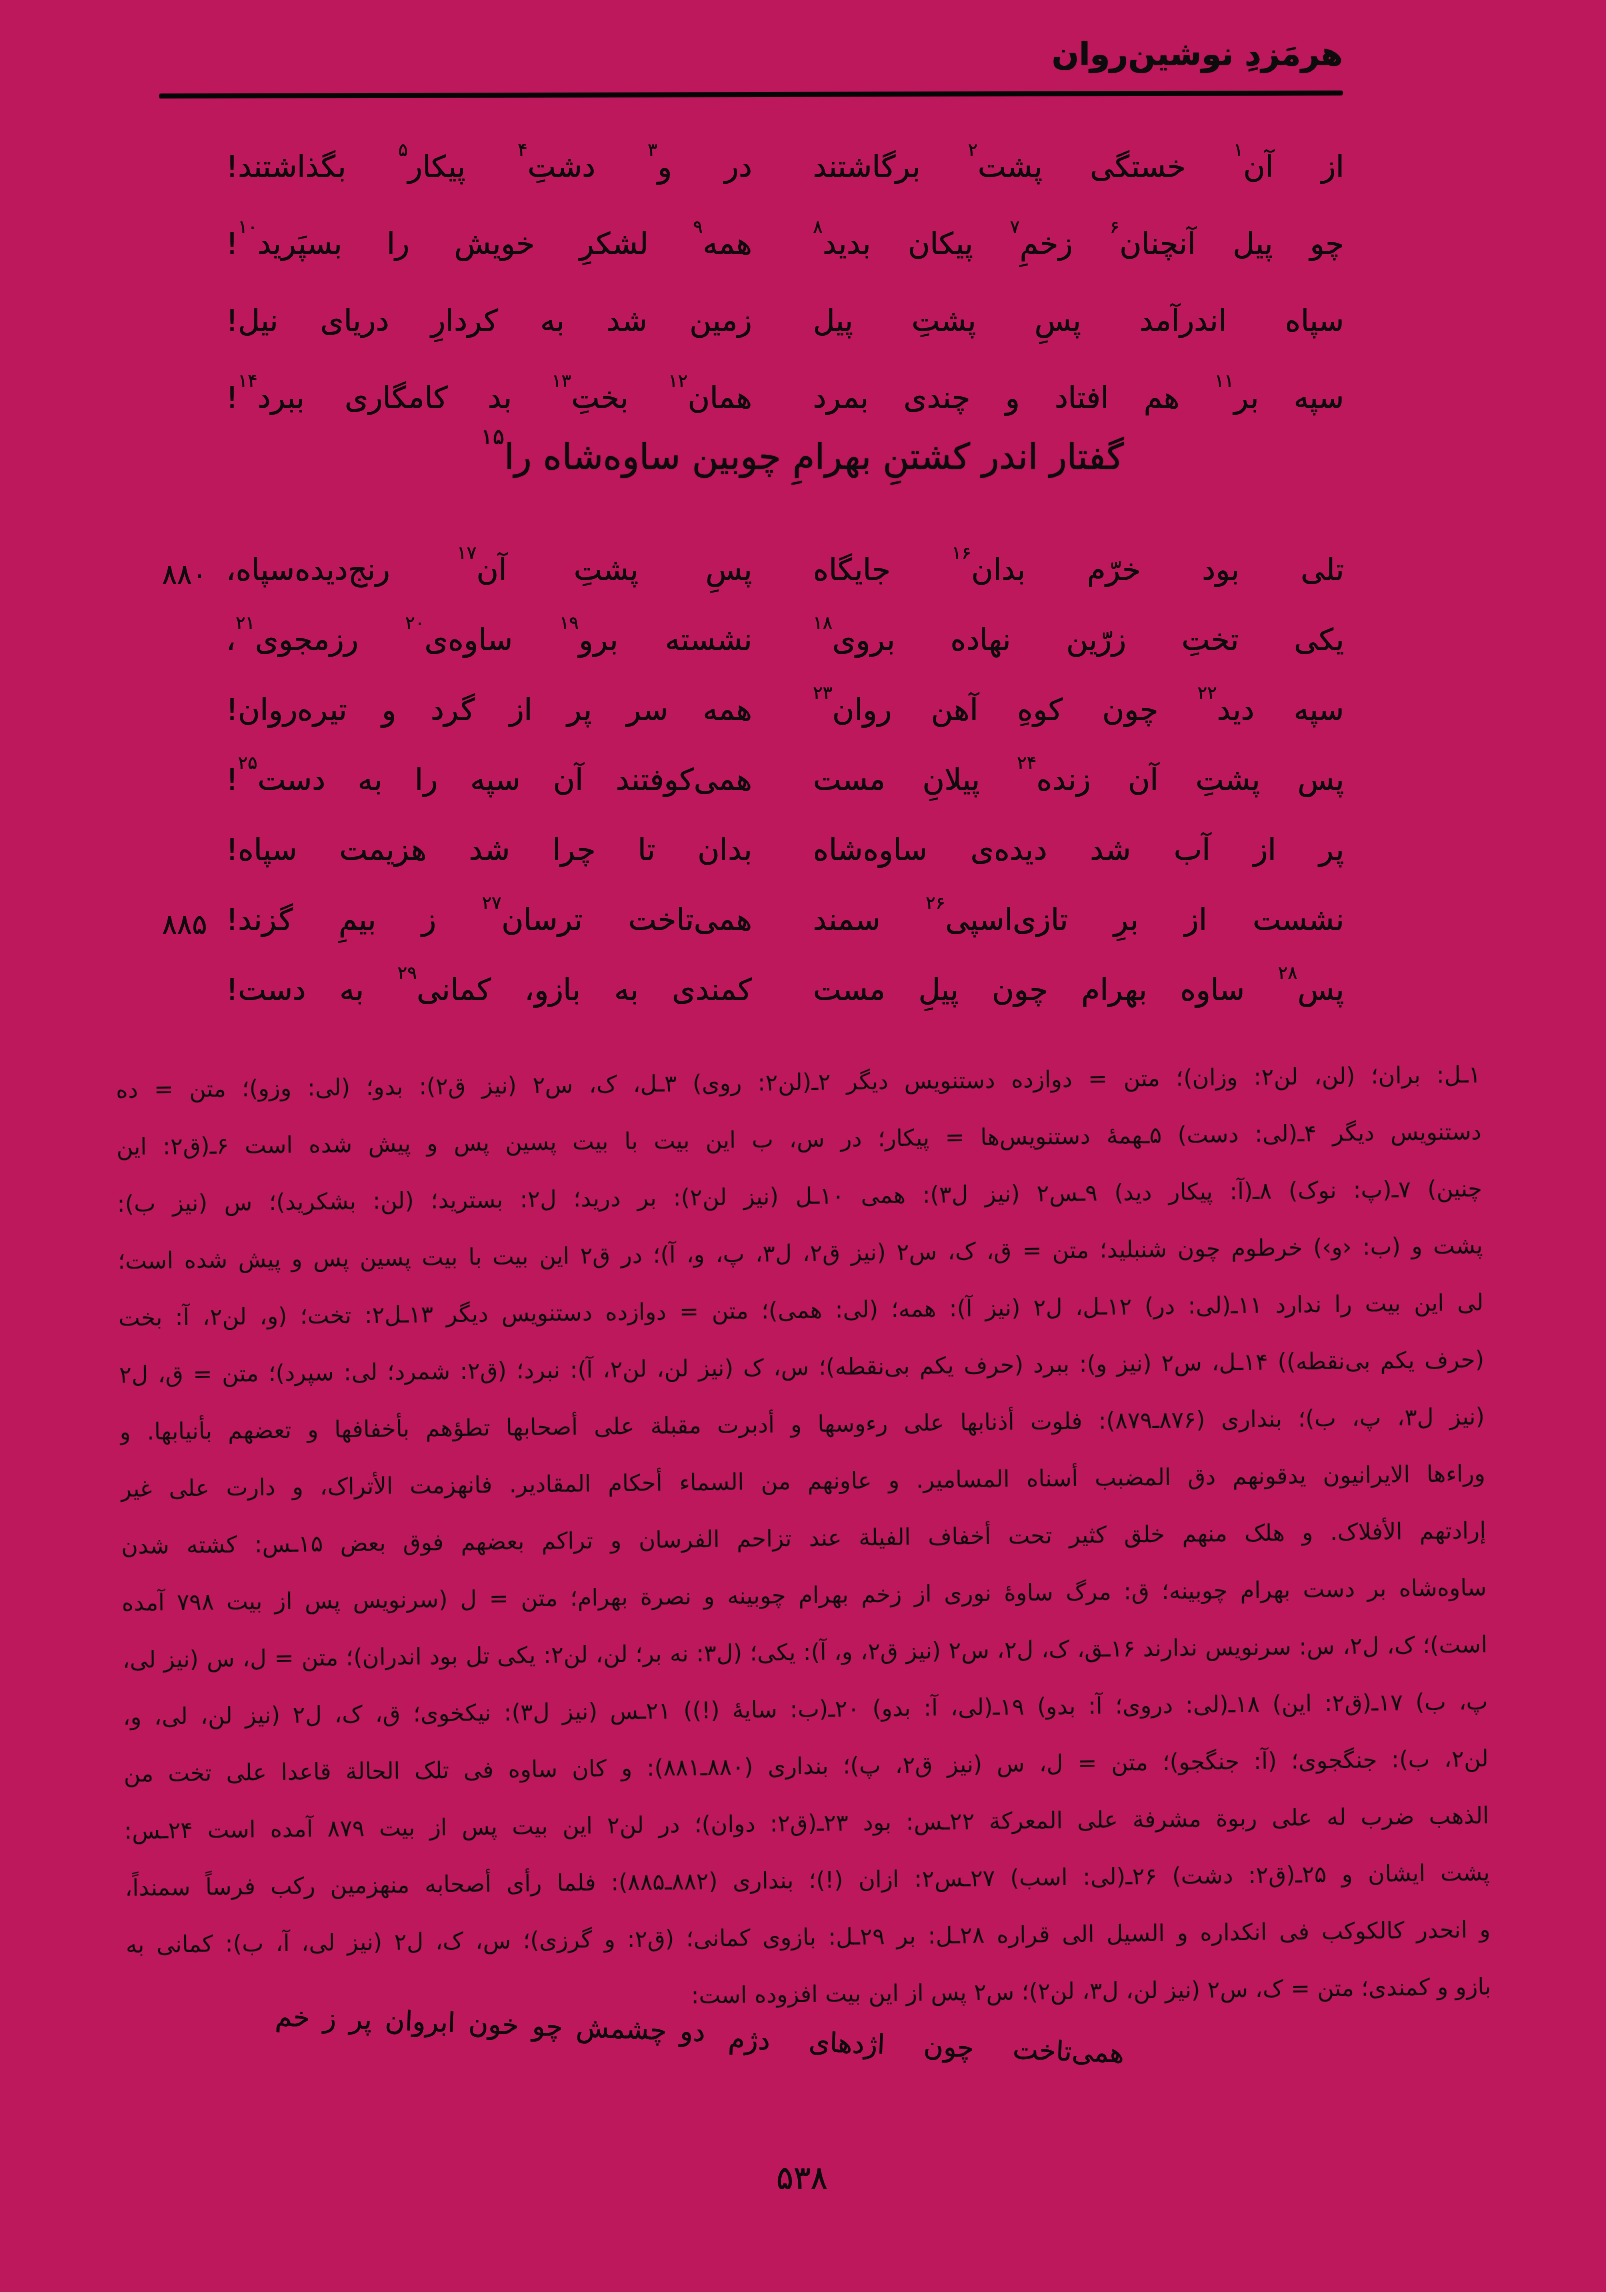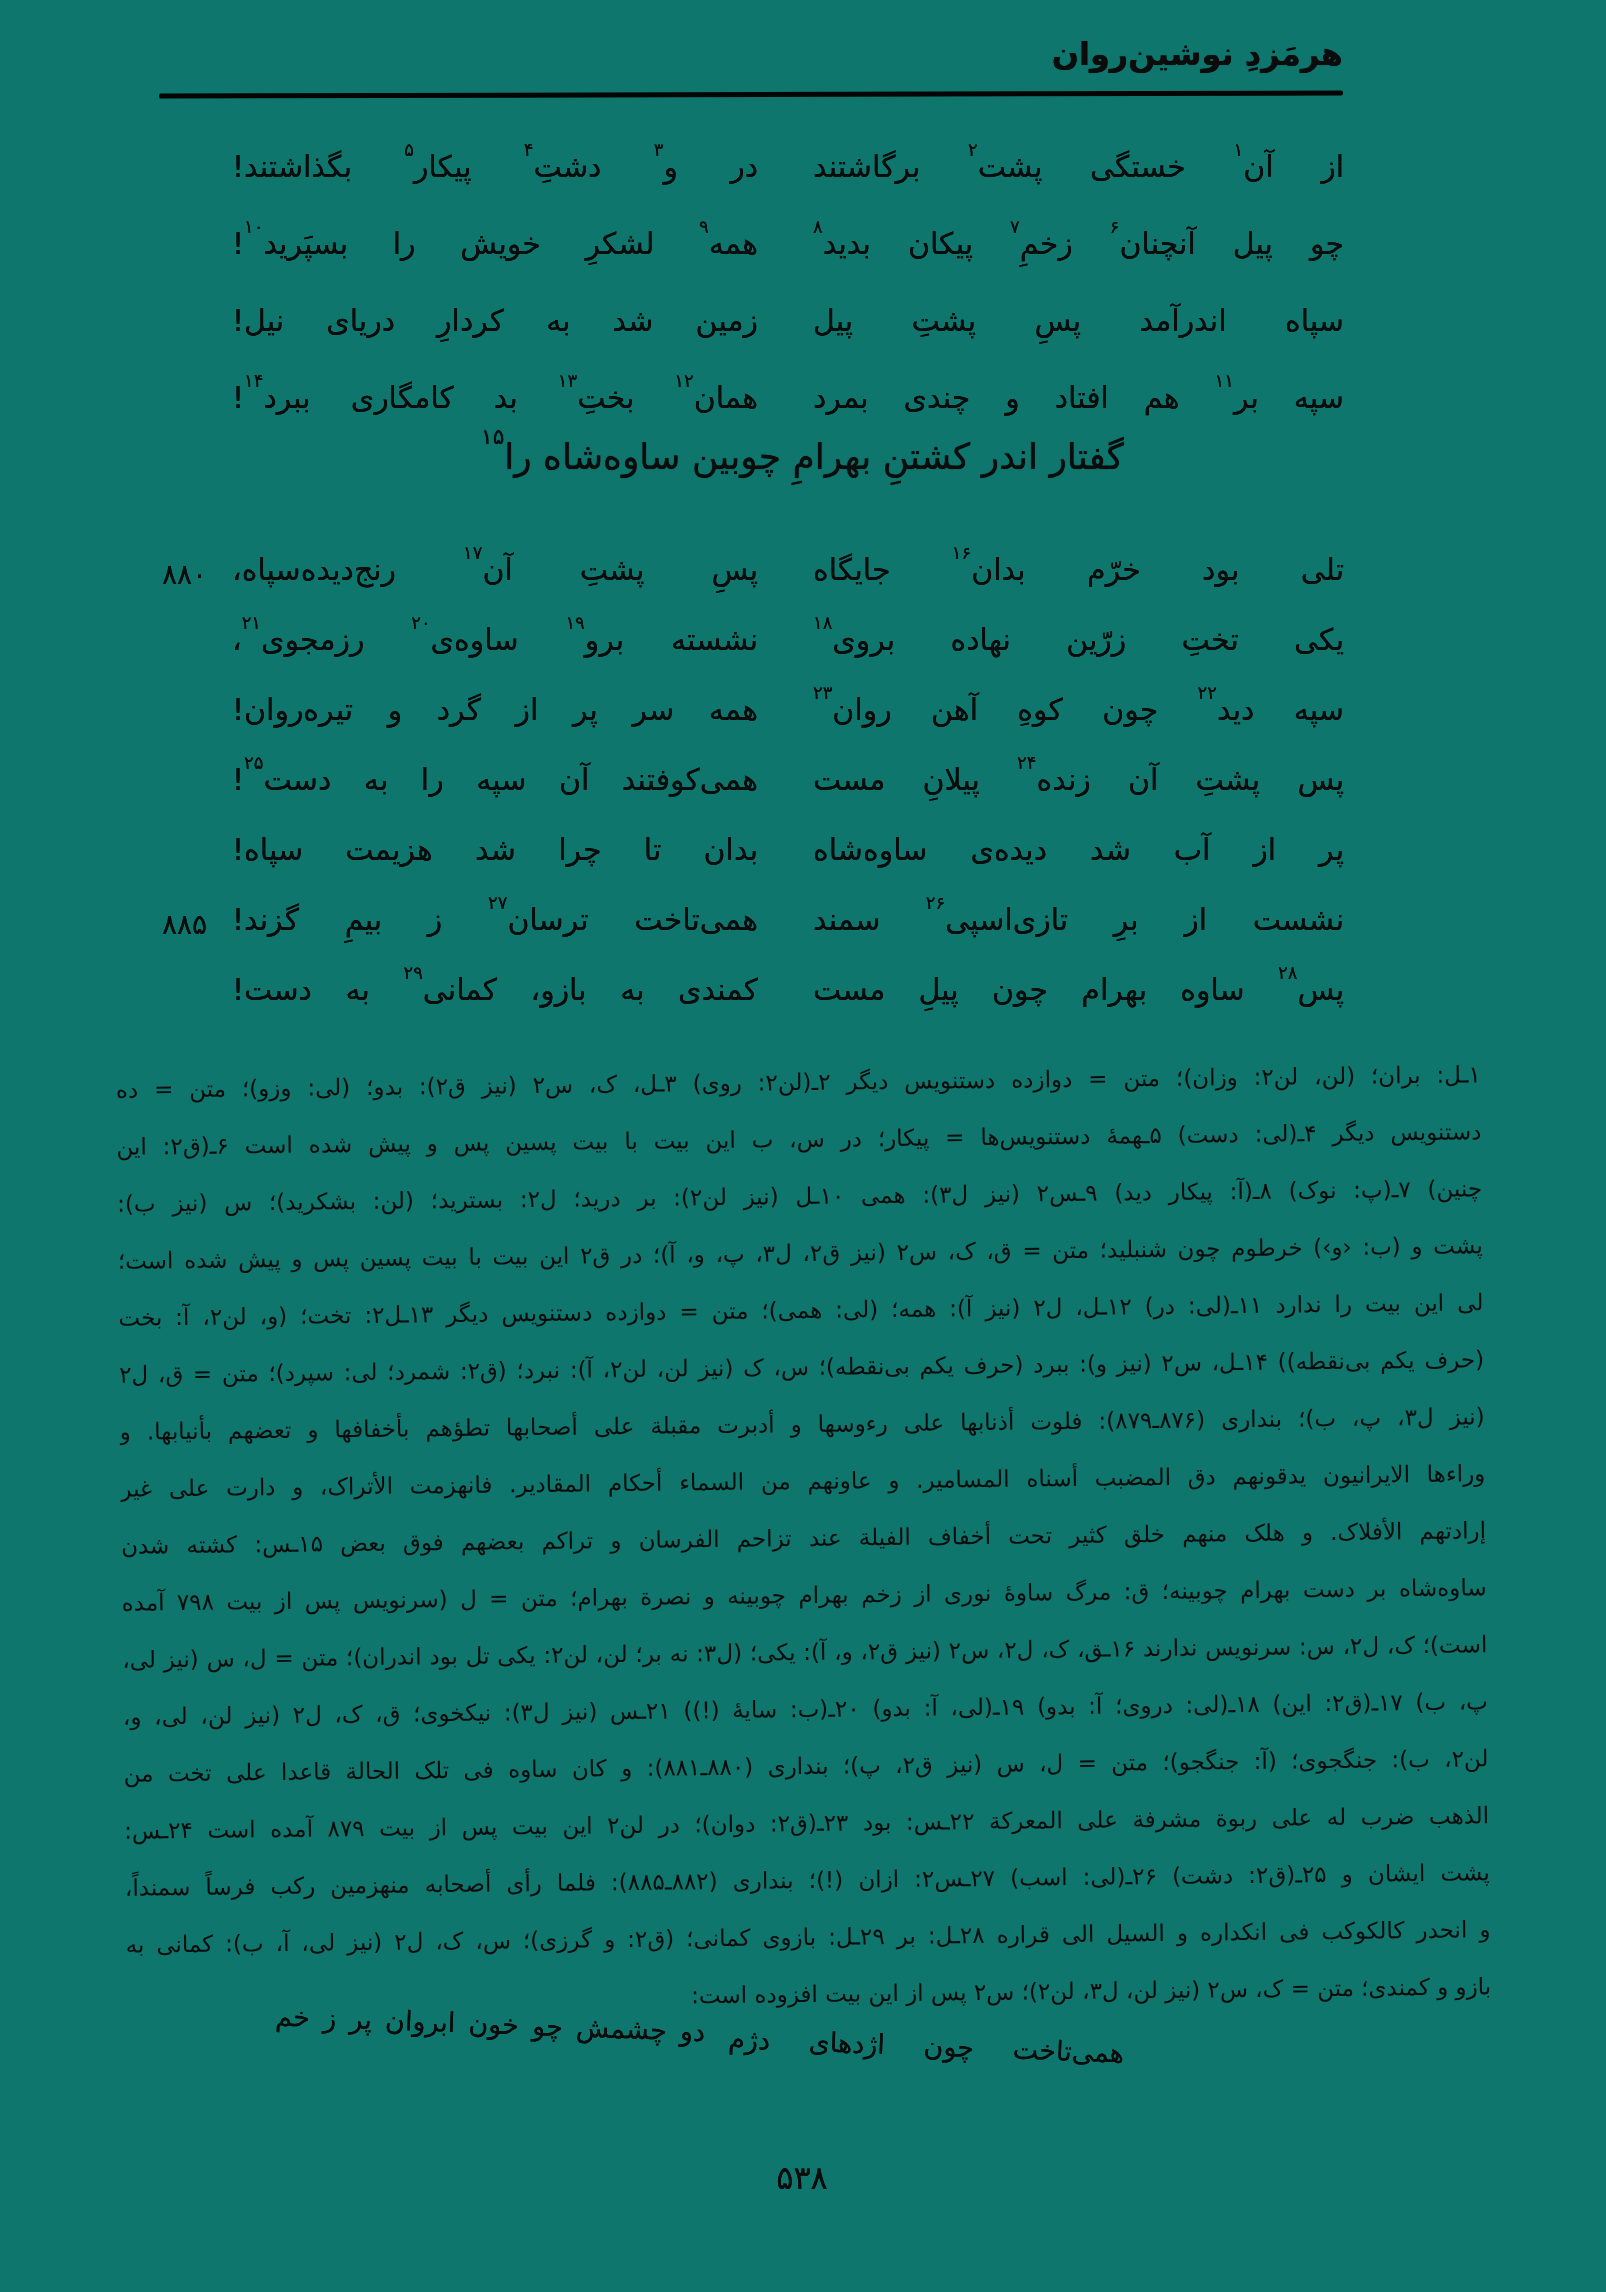--- a/index.html
+++ b/index.html
@@ -1,20 +1,20 @@
 <!DOCTYPE html>
 <html lang="fa" dir="rtl"><head>
 <meta charset="utf-8">
 <style>
   html,body{margin:0;padding:0;background:#d9d9d9;}
   .page{
     position:relative;
     width:1607px;height:2292px;
     margin:0 auto;
-    background:#0f766e;
+    background:#be185d;
     font-family:"DejaVu Sans",sans-serif;
     color:#0c0c0c;
     direction:rtl;
     overflow:hidden;
   }
   
   .running-head{
     position:absolute;top:35px;right:263px;
     font-size:32px;font-weight:bold;
     text-shadow:0 0 0.7px #000;
@@ -31,21 +31,20 @@
   .stanza-2{top:546px;}
   .couplet{position:relative;}
   .stanza-1 .couplet{height:77px;}
   .stanza-2 .couplet{height:70px;}
   .hemi{
     position:absolute;top:0;height:52px;line-height:48px;
     font-size:30px;
     text-align:justify;text-align-last:justify;
     overflow:hidden;
     text-shadow:0 0 0.6px #000;
-    margin-left:6px;
   }
   .hemi-right{right:0;width:531px;}
   .hemi-left{left:0;width:526px;}
   .verse-num{
     position:absolute;left:-64px;top:7px;width:60px;
     font-size:28px;text-align:left;line-height:44px;
     text-shadow:0 0 0.6px #000;
   }
   sup{font-size:0.60em;line-height:0;position:relative;top:-0.55em;letter-spacing:0;}
   

